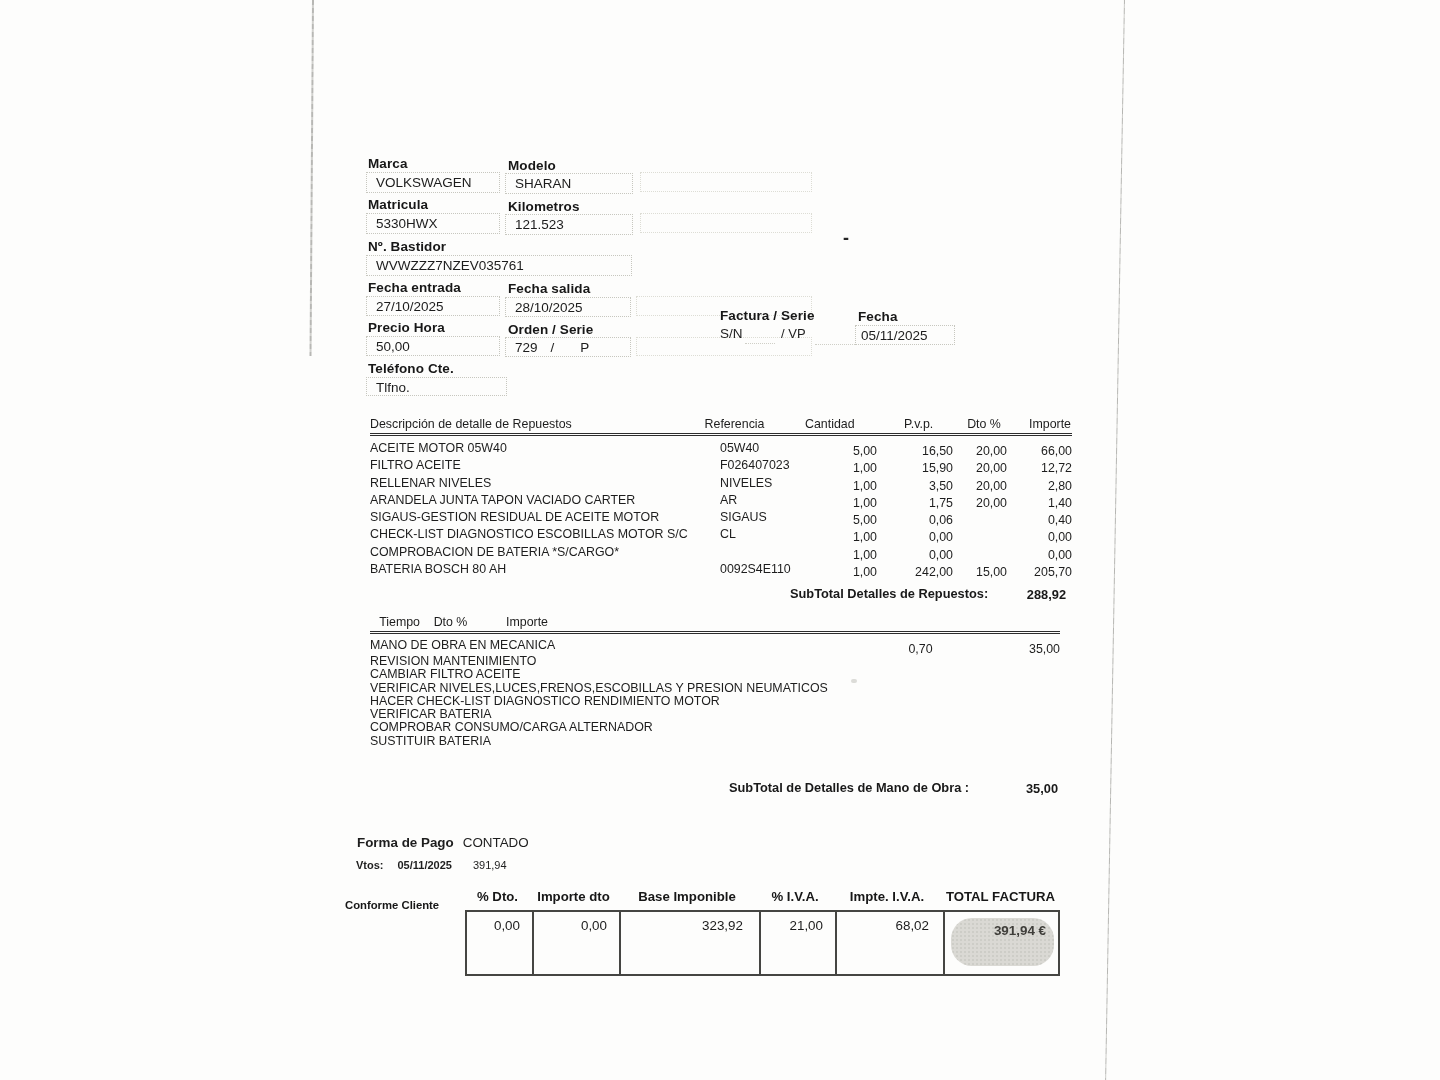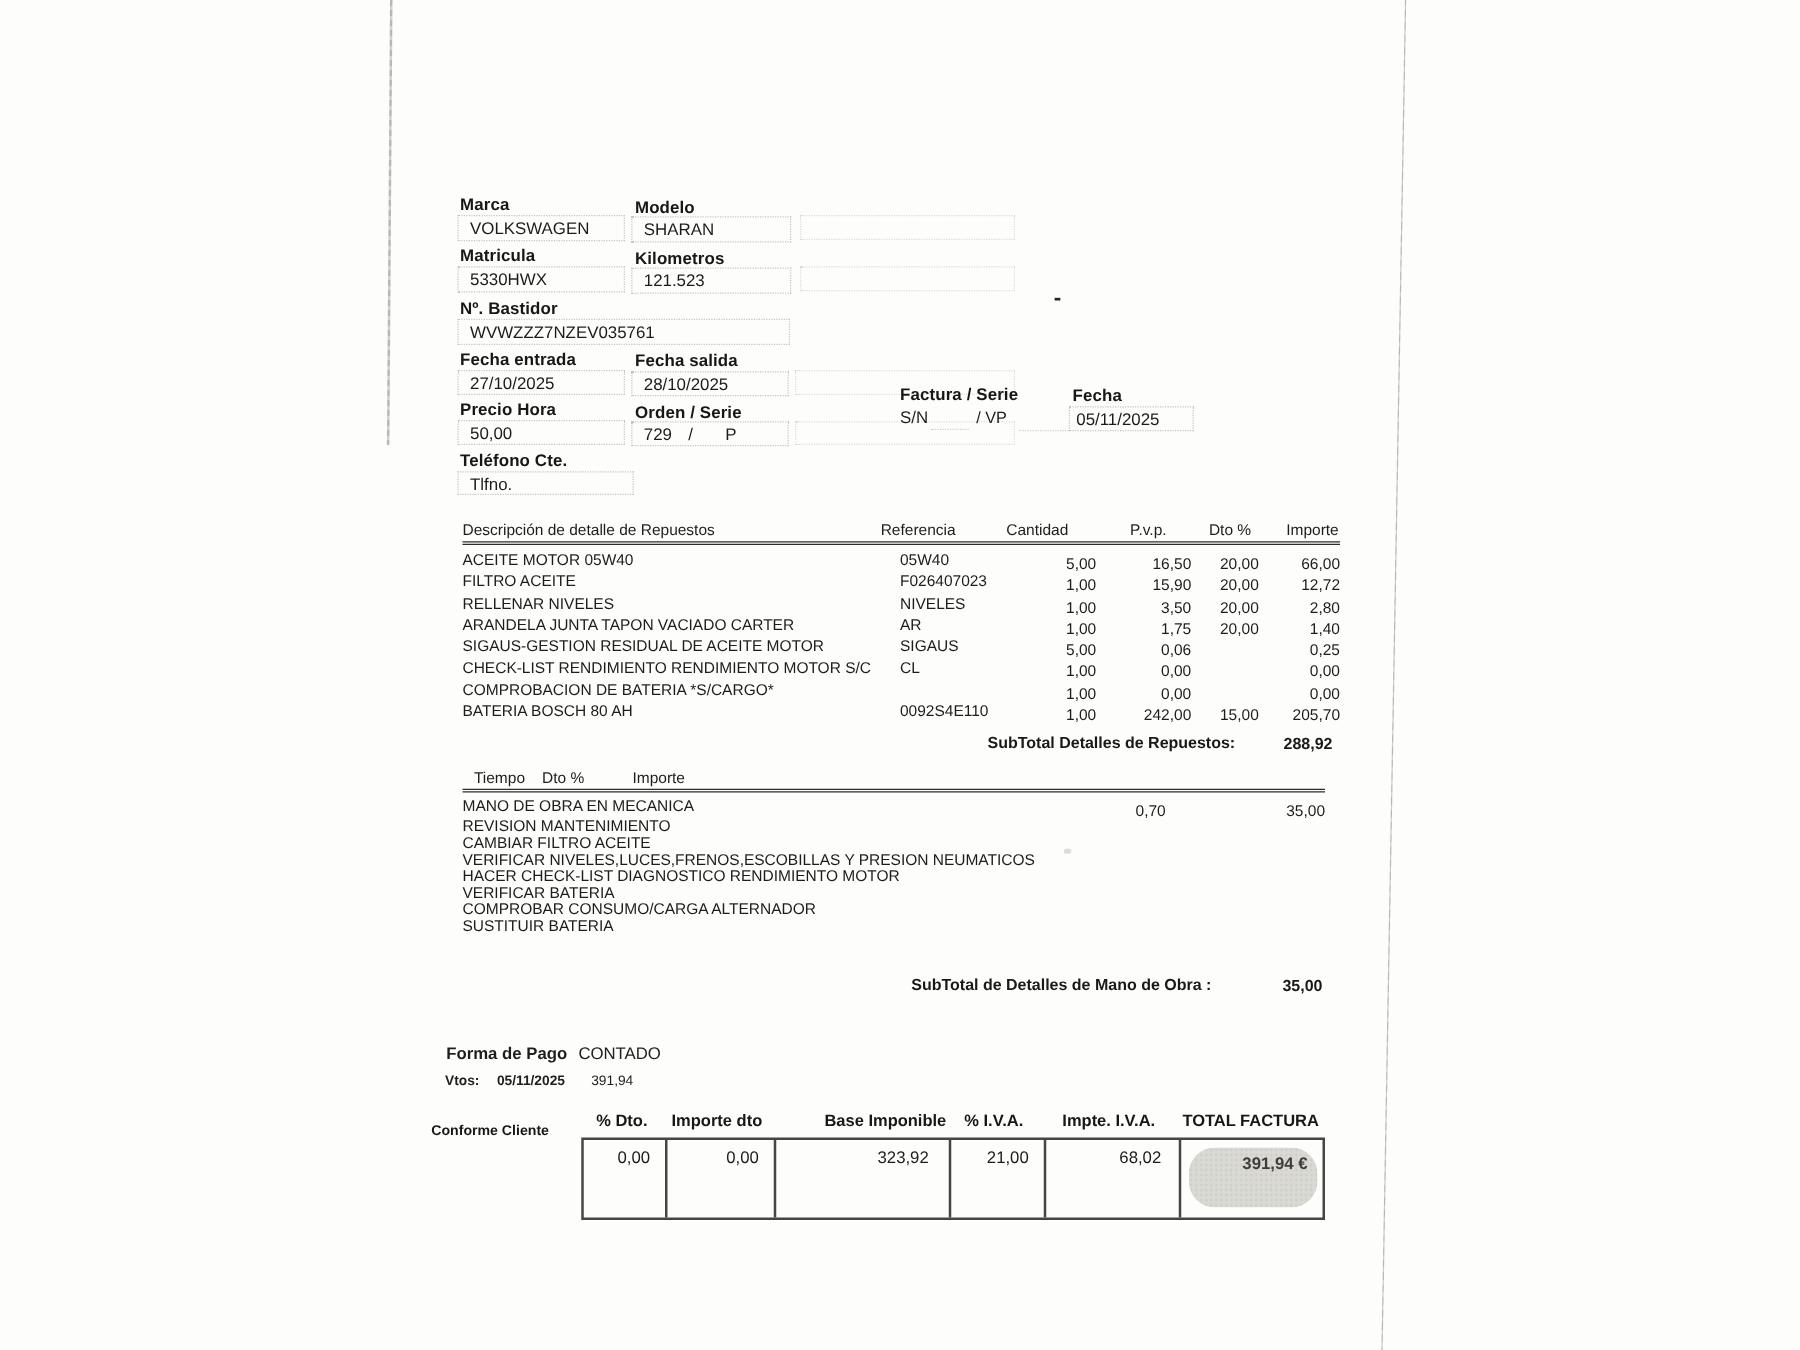--- a/index.html
+++ b/index.html
@@ -63,21 +63,21 @@
   .forma{position:absolute;left:357px;top:835px;font-size:13.4px;white-space:nowrap;}
   .forma .b{font-weight:700;margin-right:9px;}
   .vtos{position:absolute;left:356px;top:859px;font-size:11px;font-weight:700;white-space:nowrap;}
   .vtos .date{margin-left:14px;}
   .vtos .amt{margin-left:21px;font-weight:400;}
   .conforme{position:absolute;left:345px;top:899px;font-size:11.3px;font-weight:700;color:#161616;}
 
   .tot-heads{position:absolute;left:465px;top:889px;width:595px;display:flex;font-weight:700;
              font-size:13.2px;color:#171717;white-space:nowrap;}
   .th{text-align:center;}
-  .th1{width:65px;} .th2{width:87px;} .th3{width:140px;text-align:right;} .th4{width:76px;} .th5{width:108px;} .th6{width:119px;}
+  .th1{width:65px;} .th2{width:87px;} .th3{width:140px;} .th4{width:76px;} .th5{width:108px;} .th6{width:119px;}
 
   .tot-box{position:absolute;left:465px;top:910px;width:595px;height:66px;border:2px solid #454542;
            box-sizing:border-box;display:flex;font-size:13.4px;color:#1c1c1c;}
   .tc{border-left:2px solid #454542;box-sizing:border-box;padding-top:6px;text-align:right;}
   .tc:first-child{border-left:none;}
   .tc1{width:65px;padding-right:12px;}
   .tc2{width:87px;padding-right:12px;}
   .tc3{width:140px;padding-right:16px;}
   .tc4{width:76px;padding-right:12px;}
   .tc5{width:108px;padding-right:14px;}
@@ -177,24 +177,24 @@
         <div class="c-pvp">1,75</div>
         <div class="c-dto">20,00</div>
         <div class="c-imp">1,40</div>
       </div>
       <div class="t-row">
         <div class="c-desc">SIGAUS-GESTION RESIDUAL DE ACEITE MOTOR</div>
         <div class="c-ref">SIGAUS</div>
         <div class="c-cant">5,00</div>
         <div class="c-pvp">0,06</div>
         <div class="c-dto"></div>
-        <div class="c-imp">0,25</div>
-      </div>
-      <div class="t-row">
-        <div class="c-desc">CHECK-LIST RENDIMIENTO RENDIMIENTO MOTOR S/C</div>
+        <div class="c-imp">0,40</div>
+      </div>
+      <div class="t-row">
+        <div class="c-desc">CHECK-LIST DIAGNOSTICO ESCOBILLAS MOTOR S/C</div>
         <div class="c-ref">CL</div>
         <div class="c-cant">1,00</div>
         <div class="c-pvp">0,00</div>
         <div class="c-dto"></div>
         <div class="c-imp">0,00</div>
       </div>
       <div class="t-row">
         <div class="c-desc">COMPROBACION DE BATERIA *S/CARGO*</div>
         <div class="c-ref"></div>
         <div class="c-cant">1,00</div>

